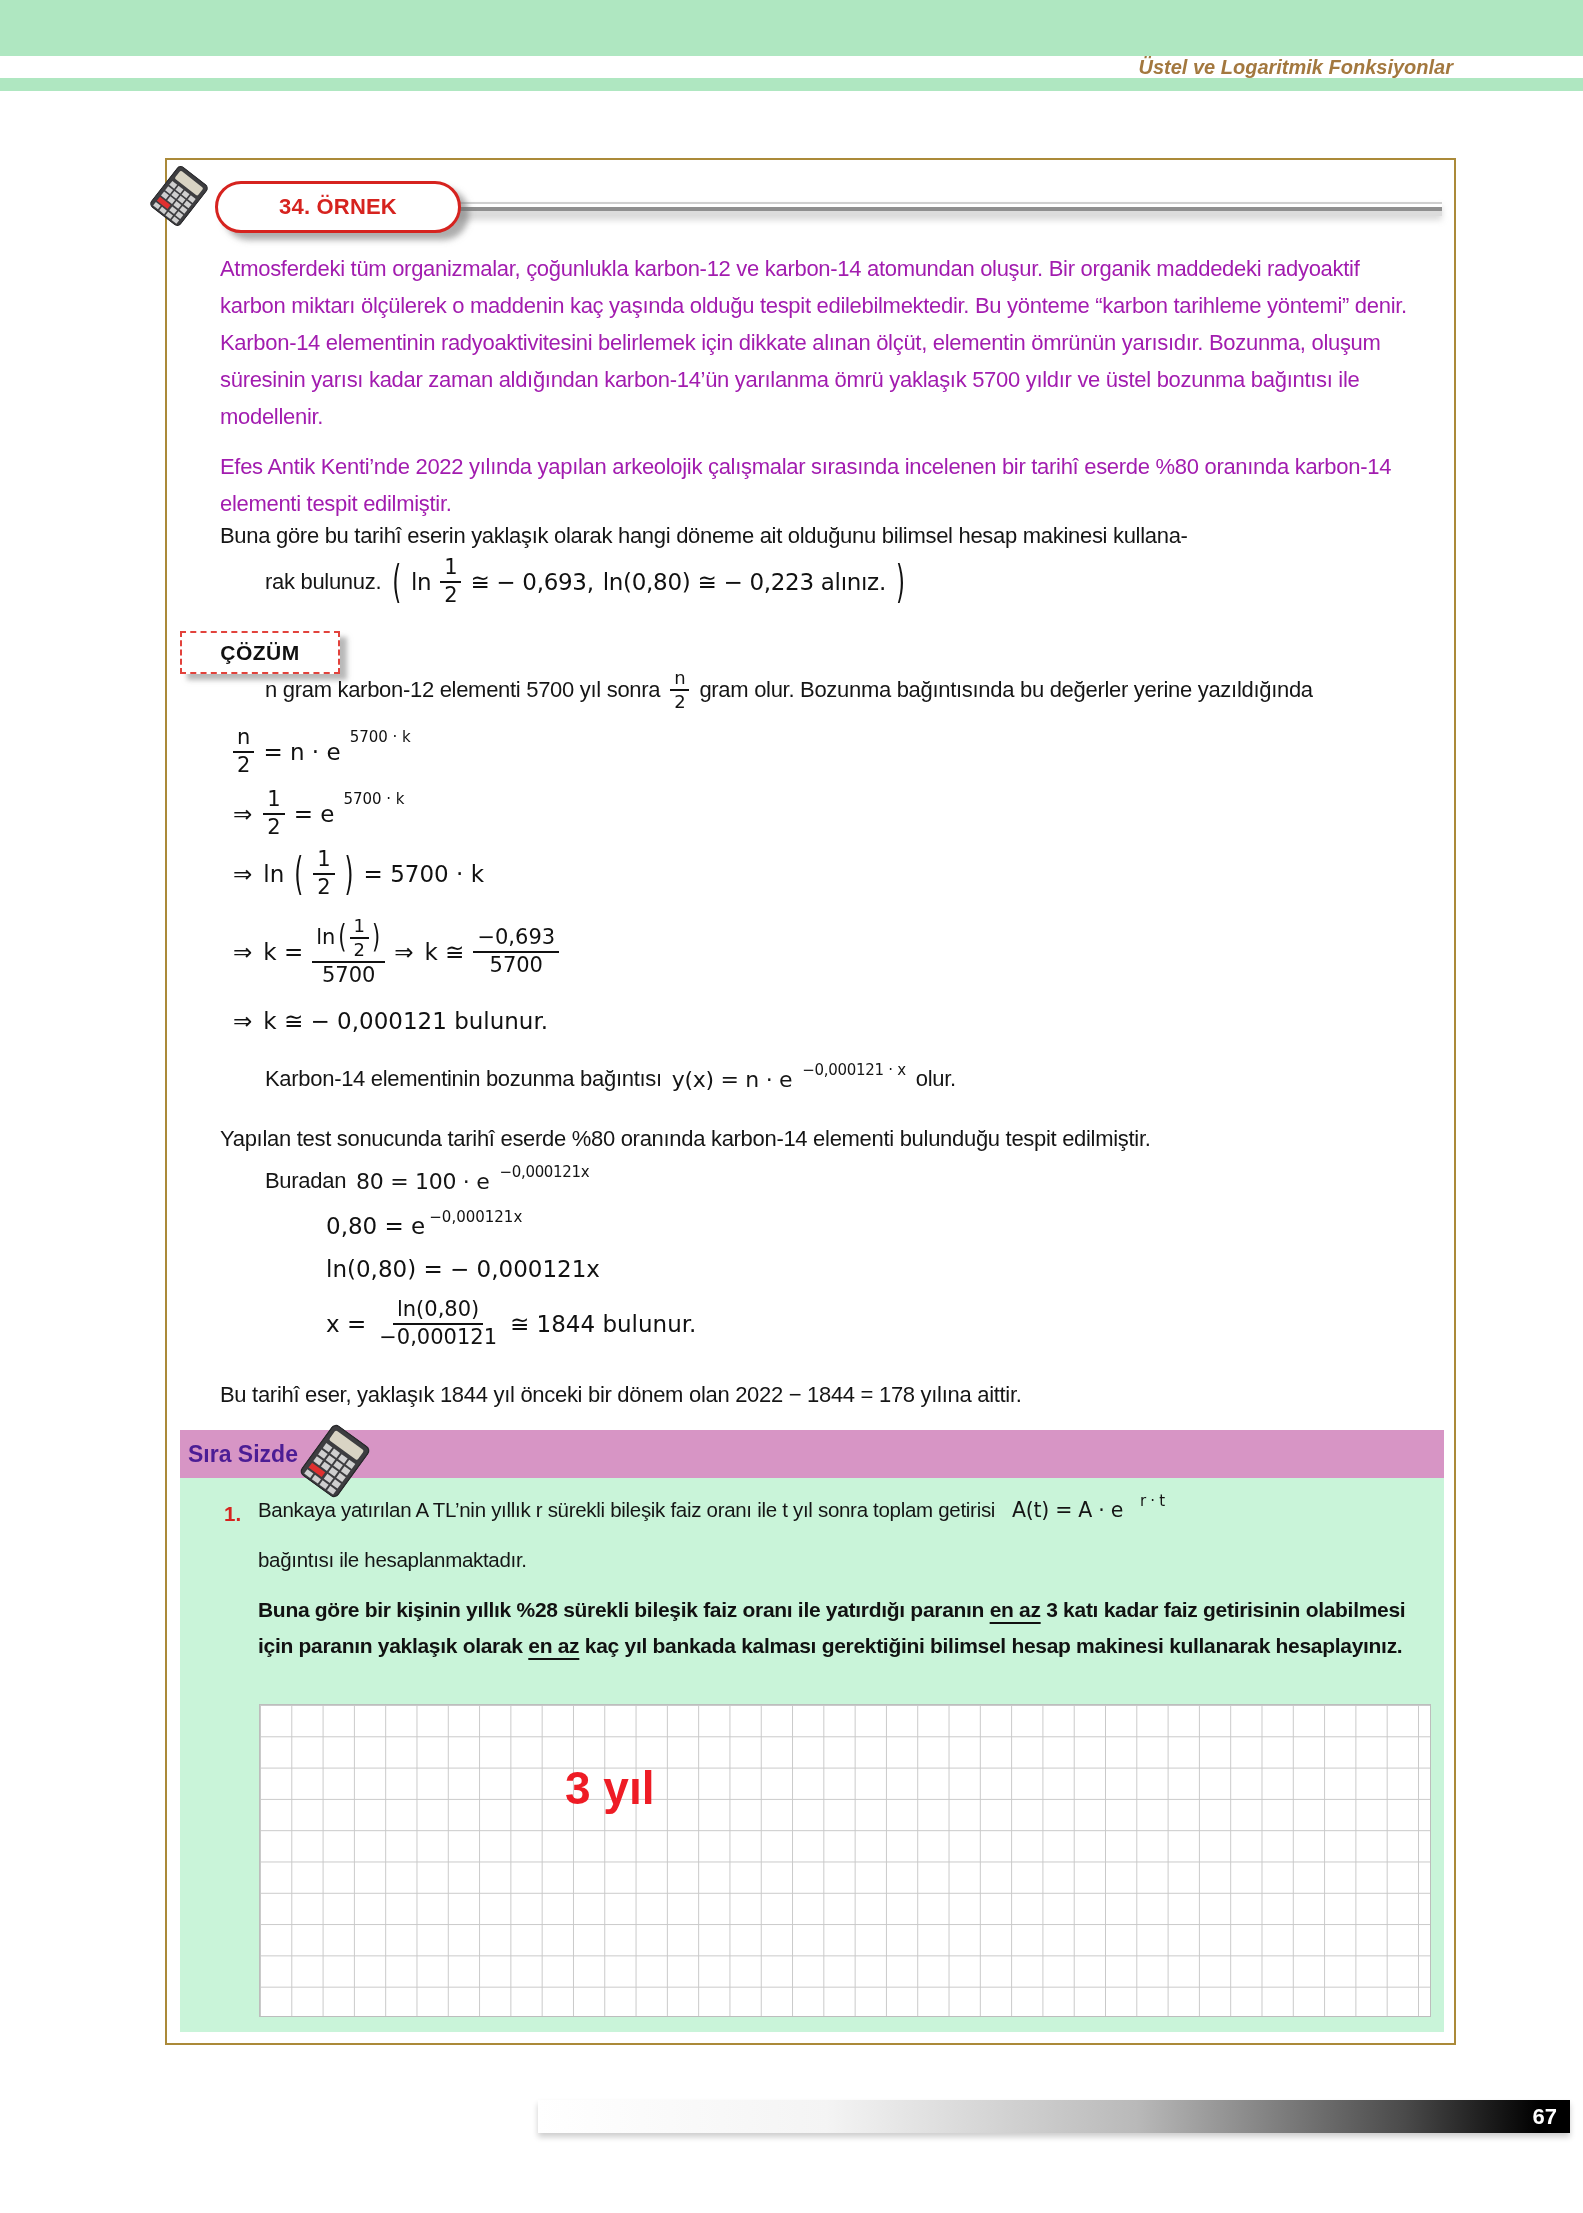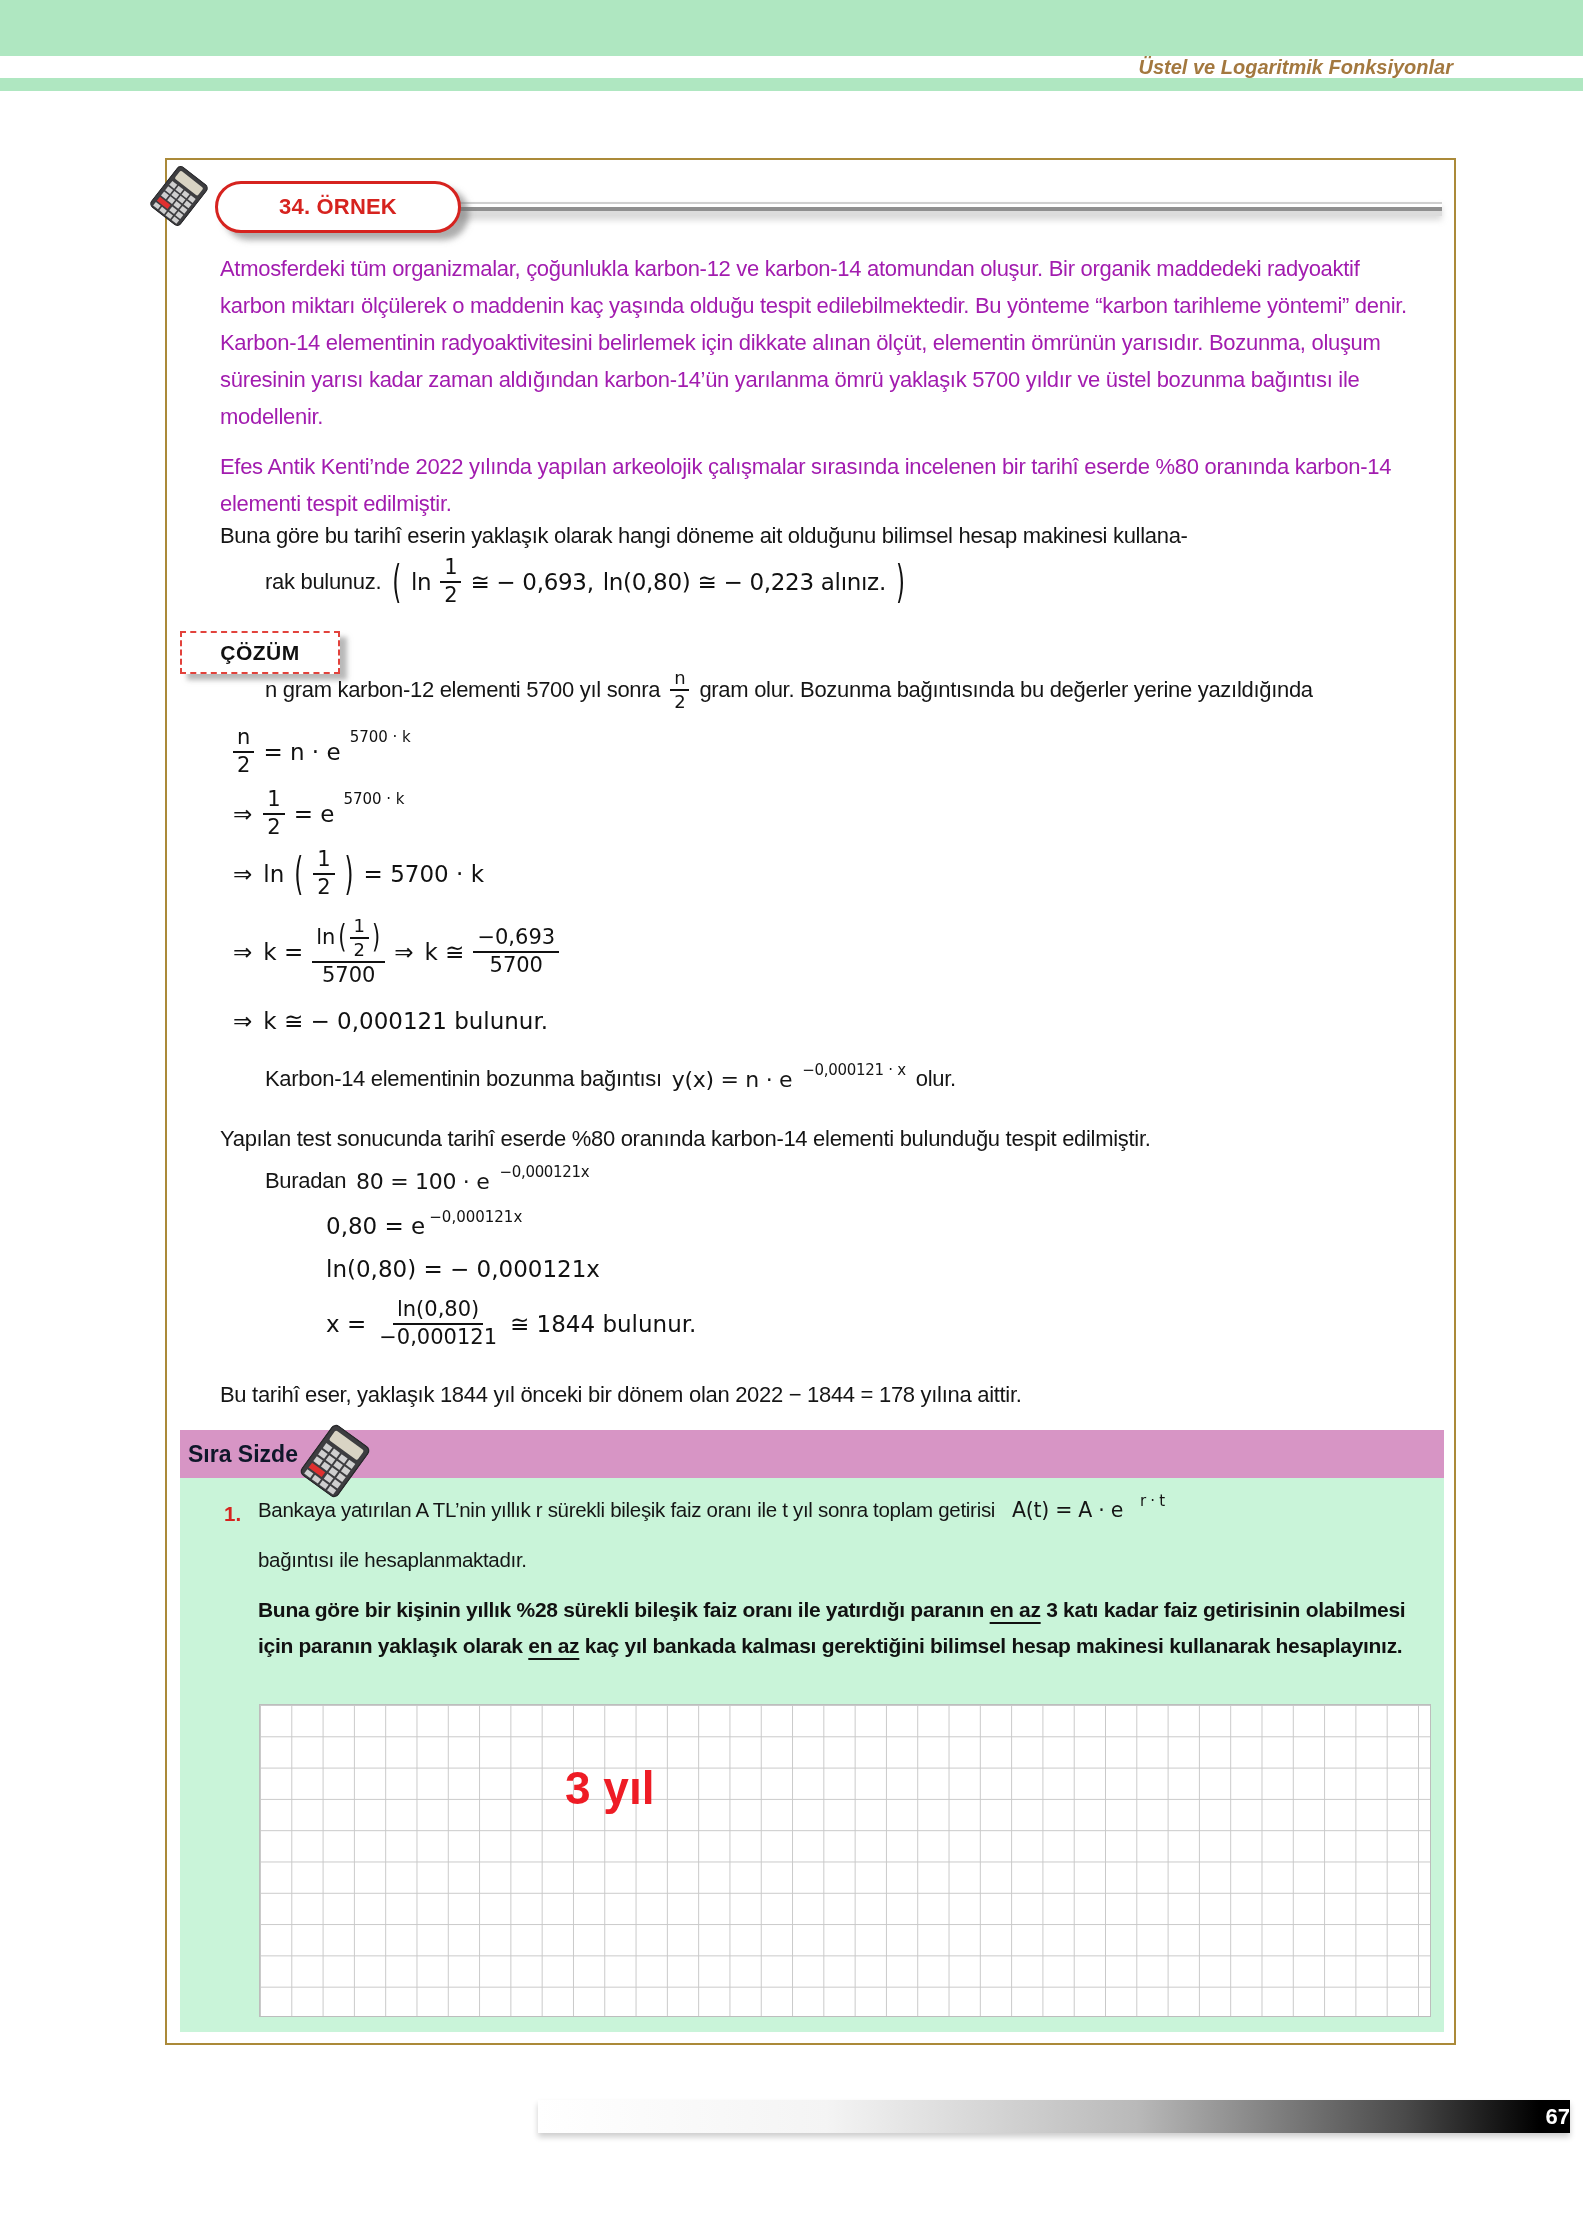--- a/index.html
+++ b/index.html
@@ -51,42 +51,42 @@
   .fr.small { font-size:18px; line-height:1.1; }
   .supA { font-size:15px; align-self:flex-start; position:relative; top:2px; }
   .supB { font-size:15px; position:relative; top:-9px; }
   .bp { display:inline-block; transform:scaleY(1.9); font-weight:400; margin:0 1px; }
   .bp.md { transform:scaleY(1.55); }
   .arr { margin-right:2px; }
 
   
   .pinkband { position:absolute; left:180px; top:1430px; width:1264px; height:48px; background:#d795c5;
               display:flex; align-items:center; }
-  .pinkband span { font-weight:700; font-size:23px; color:#0f172a; padding-left:8px; }
+  .pinkband span { font-weight:700; font-size:23px; color:#4c1d95; padding-left:8px; }
   .greenbox { position:absolute; left:180px; top:1478px; width:1264px; height:554px; background:#c9f4d9; }
   .itemnum { position:absolute; left:224px; top:1502px; font-weight:700; font-size:20.5px; color:#d6231f; }
   .itemline1 { position:absolute; left:258px; top:1498px; display:flex; align-items:center; gap:17px;
                white-space:nowrap; font-size:20.5px; letter-spacing:-0.3px; color:#151515; }
   .itemline2 { position:absolute; left:258px; top:1548px; font-size:20.5px; letter-spacing:-0.3px; color:#151515; }
   .boldpara { position:absolute; left:258px; top:1592px; width:1165px; font-weight:700; font-size:21px;
               line-height:36px; letter-spacing:-0.3px; color:#111; }
   .boldpara .und { text-decoration:underline; text-decoration-thickness:2px; text-underline-offset:5px; }
 
   
   .grid { position:absolute; left:259px; top:1704px; width:1172px; height:313px; background:#ffffff;
           border:1px solid #bdbdbd;
           background-image:linear-gradient(#c9c9c9 1px, transparent 1px),
                            linear-gradient(90deg, #c9c9c9 1px, transparent 1px);
           background-size:31.3px 31.3px; }
   .answer { position:absolute; left:305px; top:56px; font-size:46px; font-weight:700; color:#ee1c25; }
 
   
   .footbar { position:absolute; left:538px; top:2100px; width:1032px; height:33px;
              background:linear-gradient(to right,#ffffff 0%,#f4f4f4 28%,#b9b9b9 58%,#4a4a4a 84%,#000000 97%);
-             display:flex; align-items:center; justify-content:flex-end; 
+             display:flex; align-items:center; justify-content:flex-end; padding-right:13px;
              box-shadow:0 4px 6px rgba(0,0,0,.2); }
   .footbar span { color:#ffffff; font-weight:700; font-size:22px; }
 
   svg { display:block; }
 </style>
 </head>
 <body>
 
 <div class="page">
 

